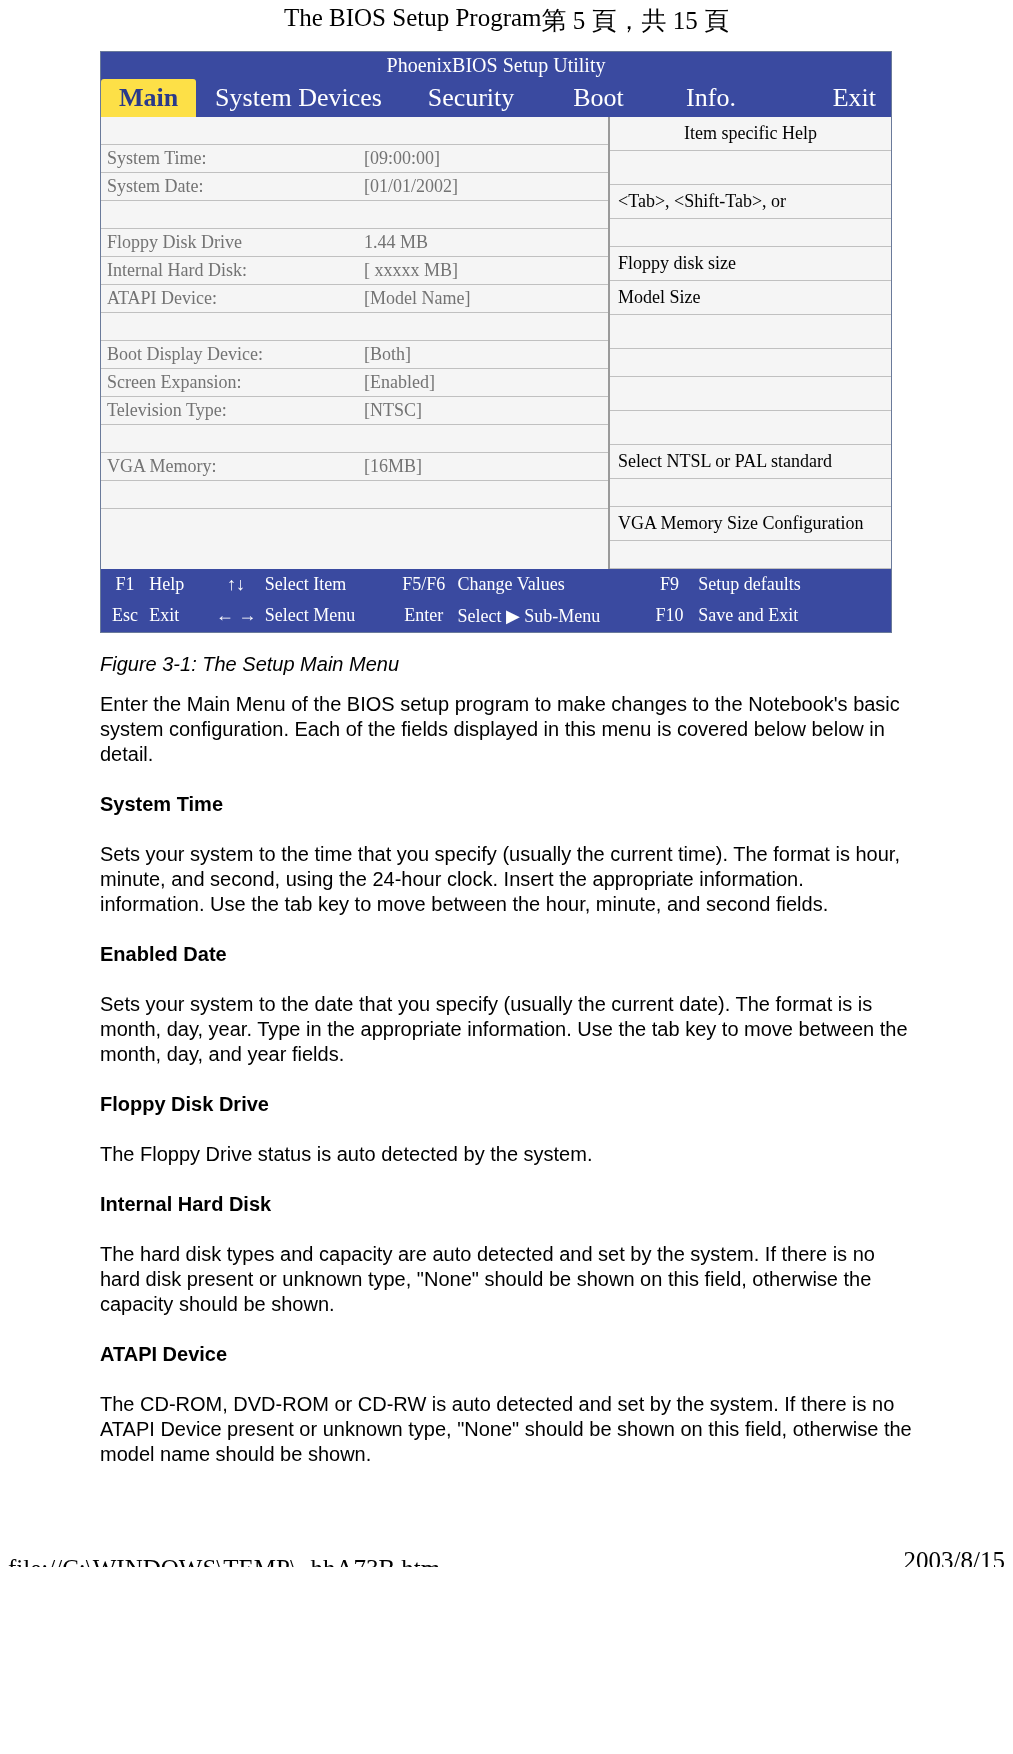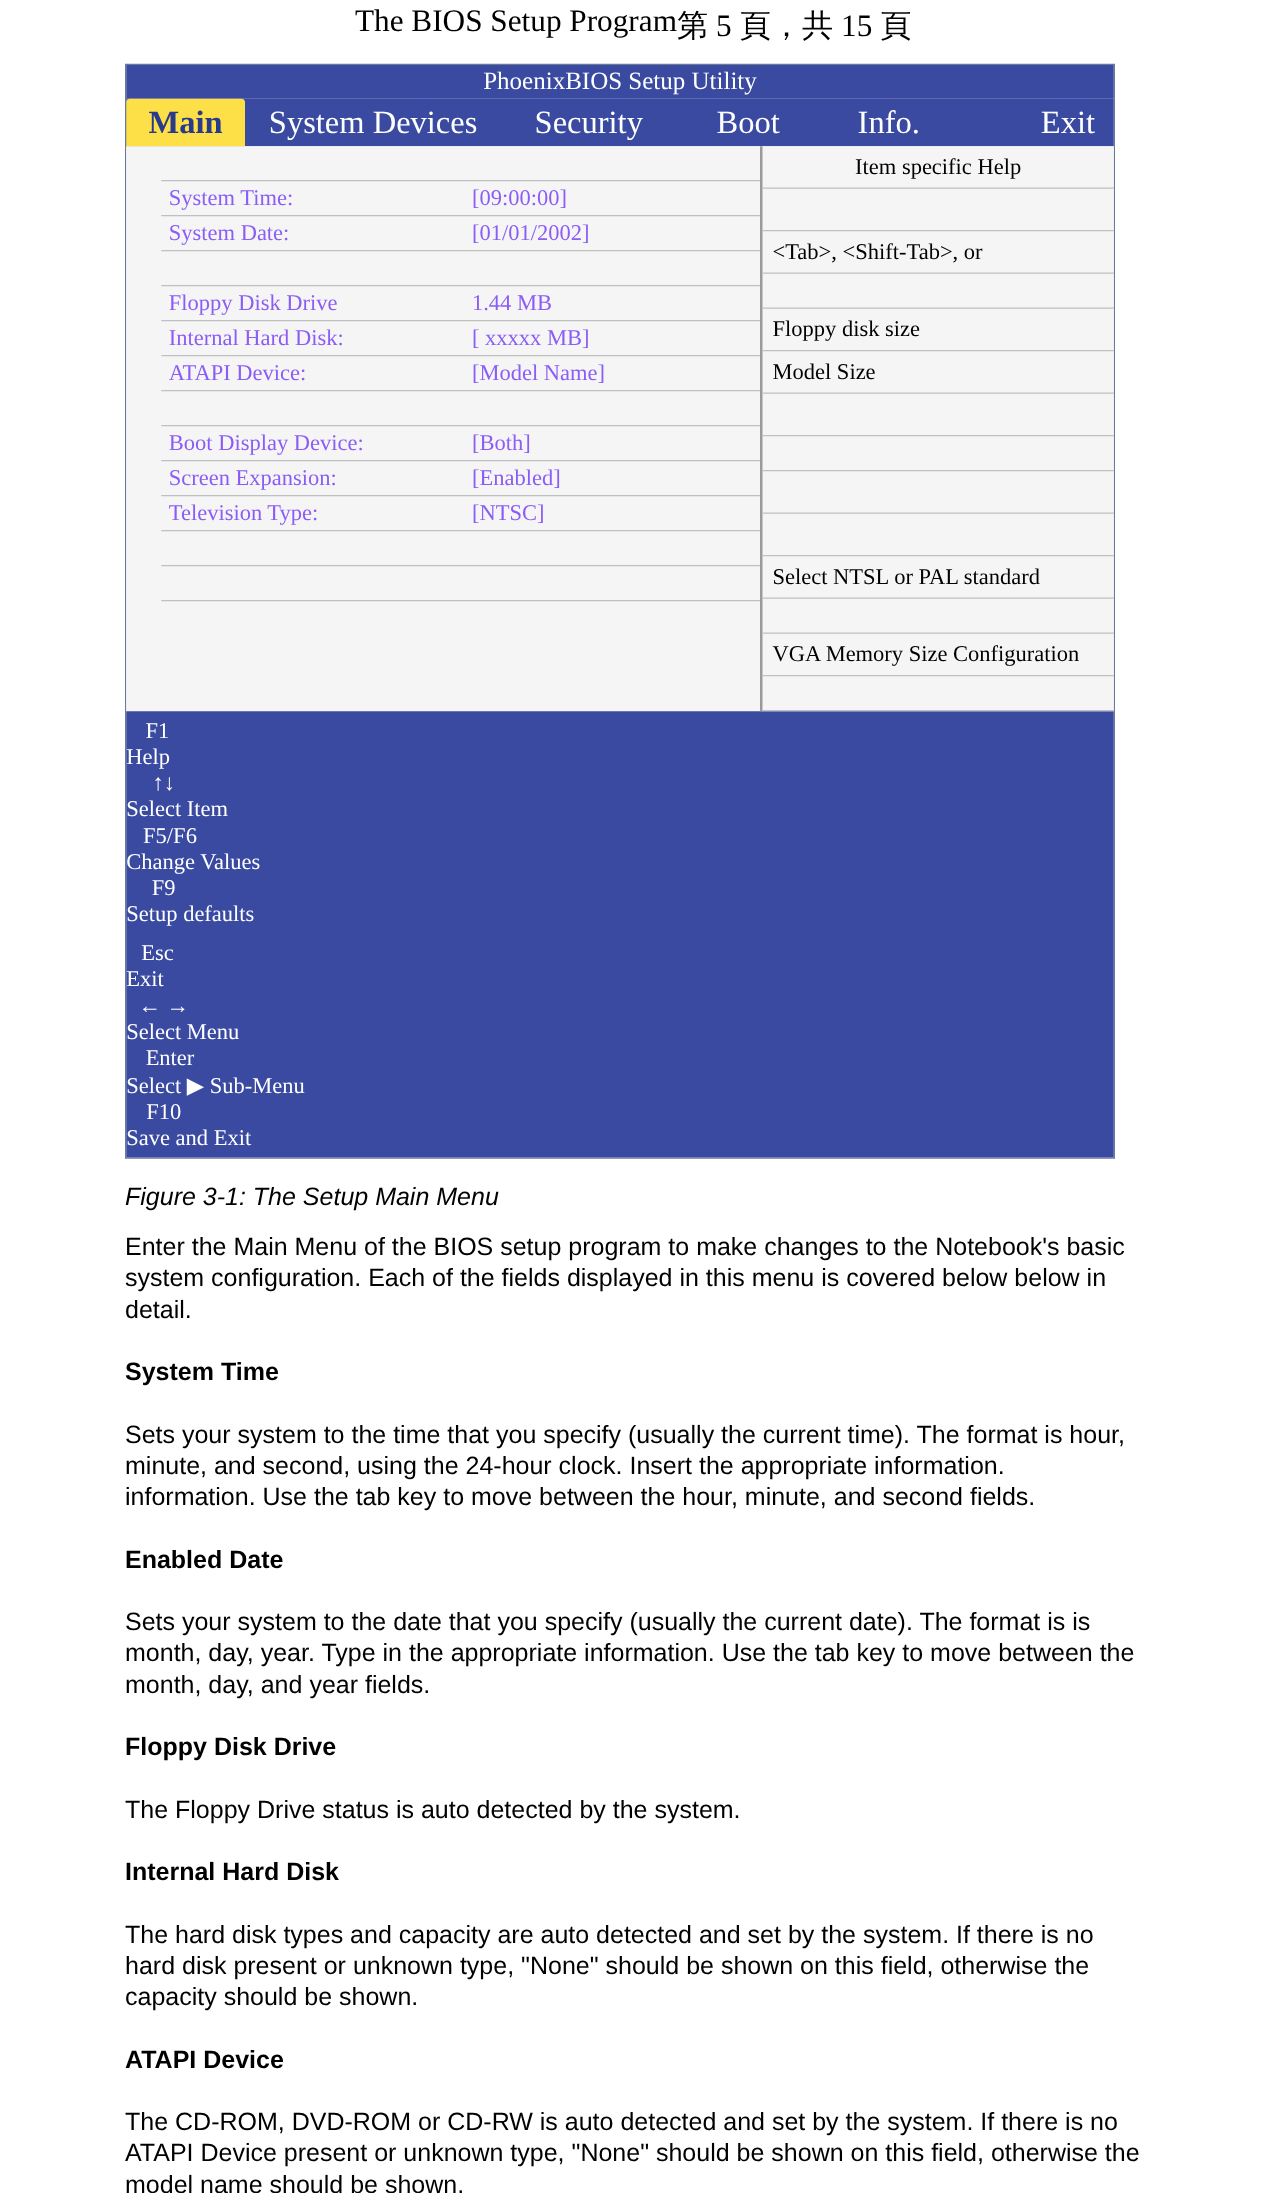--- a/index.html
+++ b/index.html
@@ -67,24 +67,23 @@
     border-left: 2px solid #9a9a9a;
     font-family: "Times New Roman", serif;
     font-size: 18px;
     color: #000;
   }
   .bios-row {
     display: flex;
     border-bottom: 1px solid #c0c0c0;
     font-family: "Times New Roman", serif;
     font-size: 18px;
-    color: #8b5cf6;
+    color: #737373;
     min-height: 27px;
     align-items: center;
-    margin-left: 28px;
   }
   .bios-row.spacer { height: 22px; border-bottom: 1px solid #c0c0c0;}
   .bios-label { width: 260px; padding-left: 6px; }
   .bios-value { width: 247px; }
   .bios-help-row {
     min-height: 27px;
     border-bottom: 1px solid #c0c0c0;
     padding: 3px 8px;
     display: flex;
     align-items: center;
@@ -92,21 +91,20 @@
   .bios-help-row.spacer { height: 22px; padding: 0 8px;}
   .bios-footer {
     background: #3a4aa0;
     color: #fff;
     font-family: "Times New Roman", serif;
     font-size: 18px;
   }
   .bios-footer-row {
     display: flex;
     padding: 5px 0;
-    flex-direction: column;
   }
   .bf-key { width: 50px; text-align: center;}
   .bf-sym { width: 60px; text-align: center;}
   .bf-label { width: 130px;}
   .bf-key2 { width: 70px; text-align: center;}
   .bf-label2 { width: 190px;}
   .bf-key3 { width: 60px; text-align: center;}
   .bf-label3 { width: 200px;}
   .figure-caption {
     font-family: Arial, Helvetica, sans-serif;
@@ -188,20 +186,24 @@
         </div>
         <div class="bios-row">
           <div class="bios-label">Screen Expansion:</div>
           <div class="bios-value">[Enabled]</div>
         </div>
         <div class="bios-row">
           <div class="bios-label">Television Type:</div>
           <div class="bios-value">[NTSC]</div>
         </div>
         <div class="bios-row spacer"></div>
+        <div class="bios-row">
+          <div class="bios-label">VGA Memory:</div>
+          <div class="bios-value">[16MB]</div>
+        </div>
         <div class="bios-row spacer"></div>
       </div>
       <div class="bios-right">
         <div class="bios-help-row" style="justify-content:center;">Item specific Help</div>
         <div class="bios-help-row"></div>
         <div class="bios-help-row">&lt;Tab&gt;, &lt;Shift-Tab&gt;, or</div>
         <div class="bios-help-row spacer"></div>
         <div class="bios-help-row">Floppy disk size</div>
         <div class="bios-help-row">Model Size</div>
         <div class="bios-help-row"></div>

